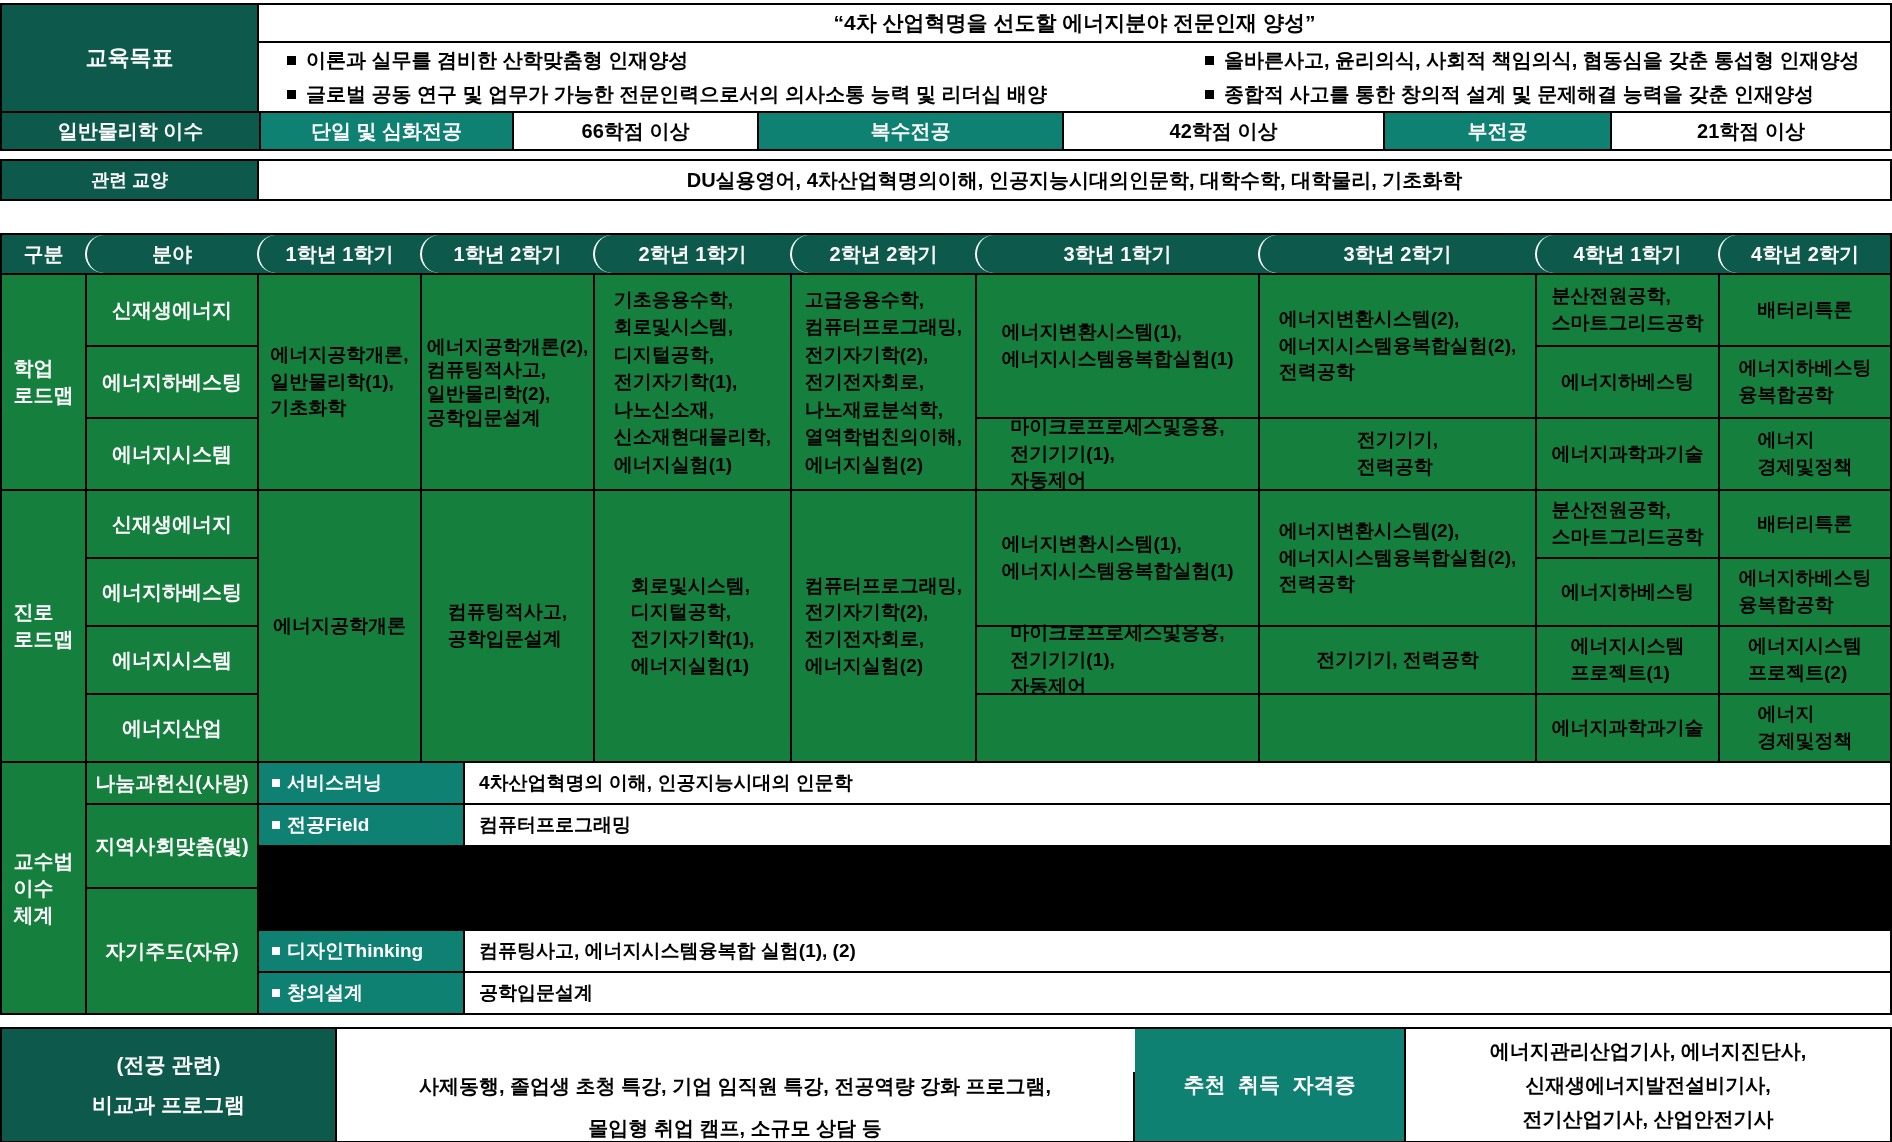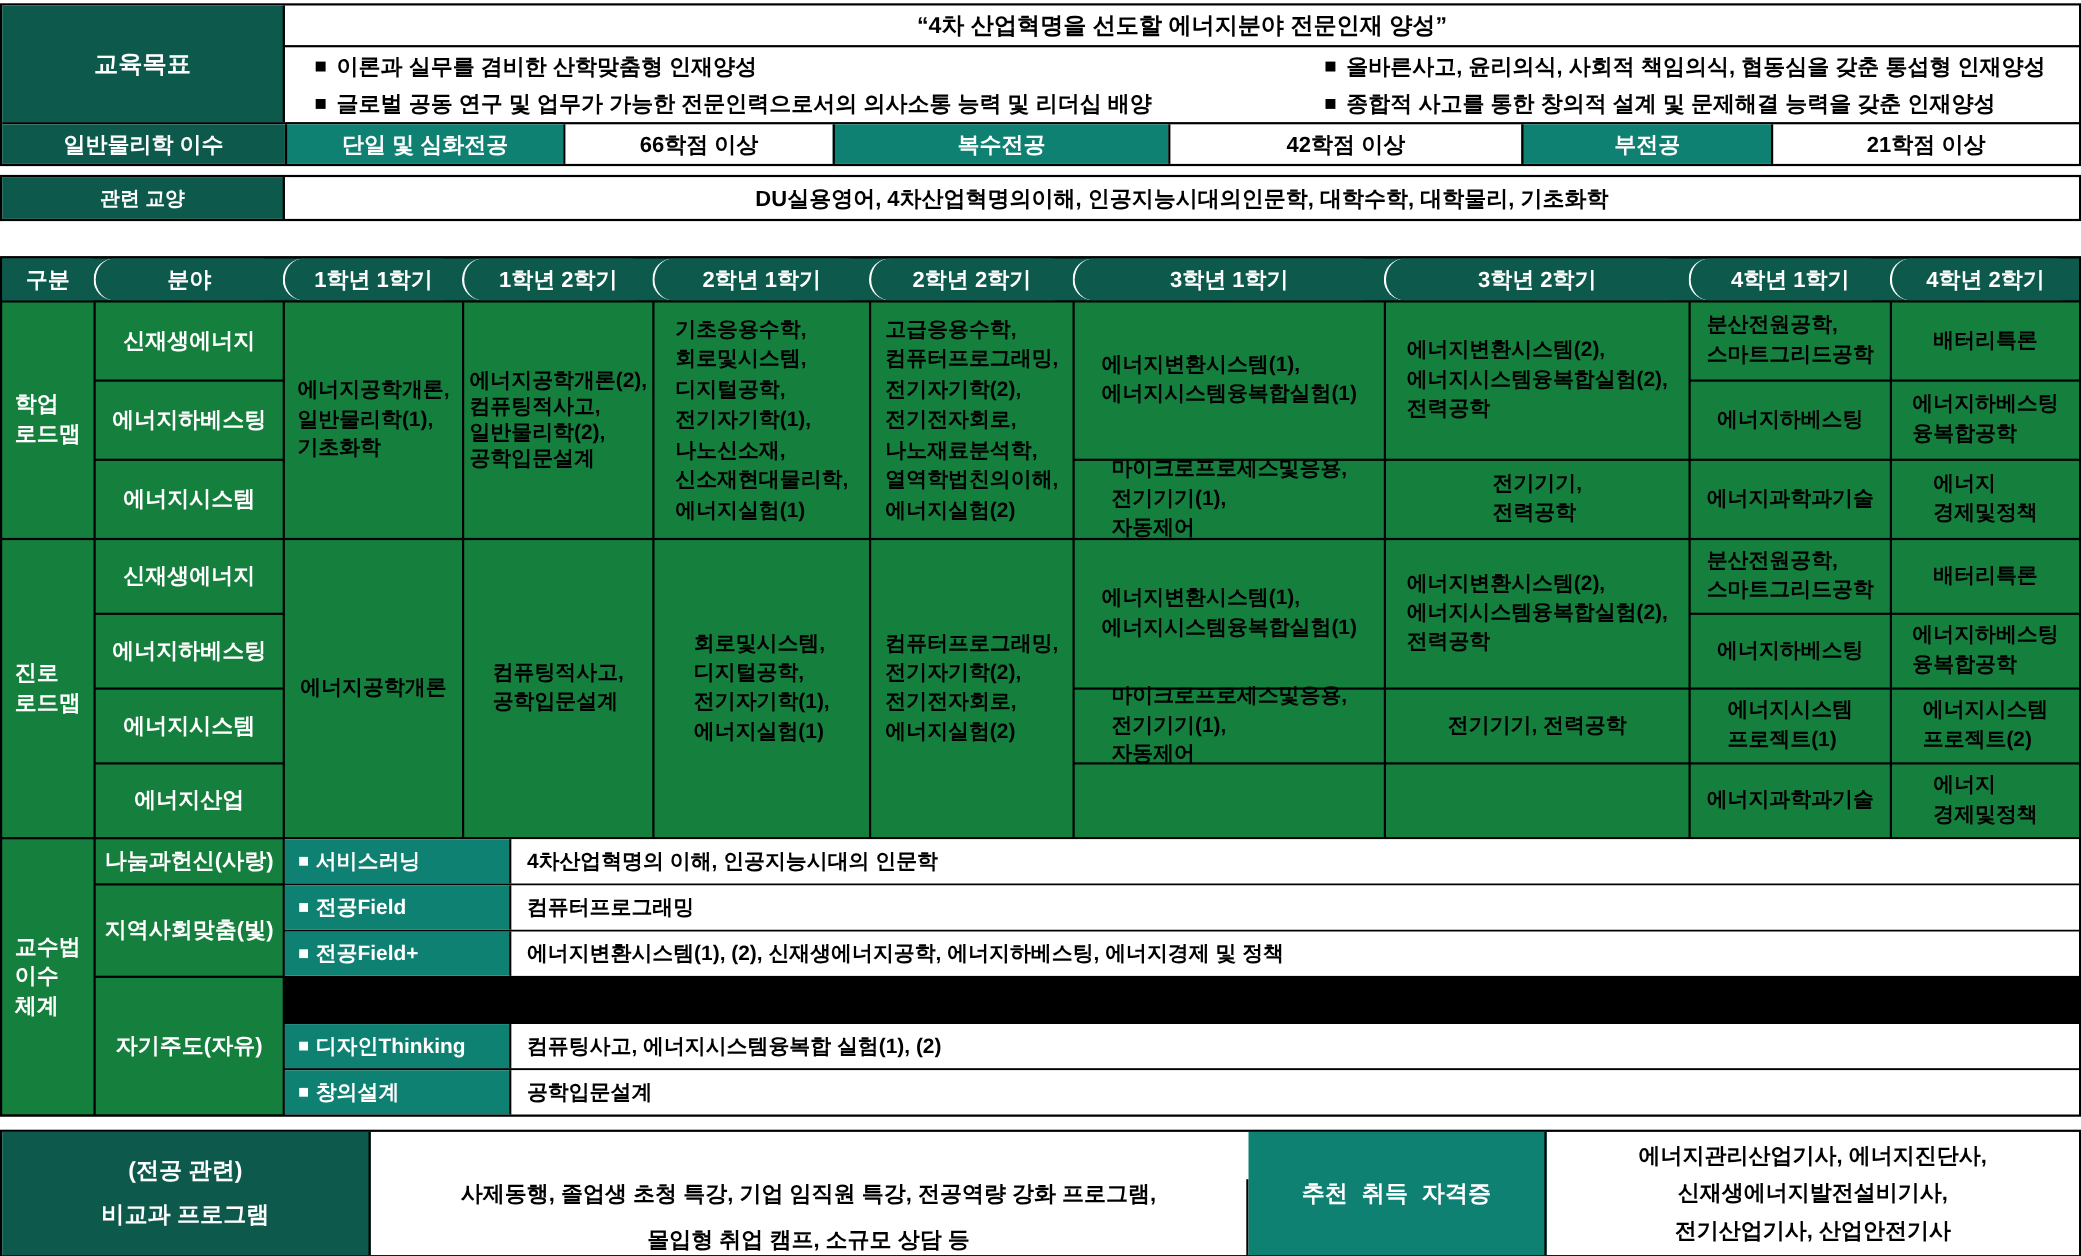--- a/index.html
+++ b/index.html
@@ -220,27 +220,20 @@
         </div>
       <div class="ped-content">4차산업혁명의 이해, 인공지능시대의 인문학</div>
     </div>
     <div class="ped-row" style="grid-area:10/3/span 1/span 8">
       <div class="ped-method">
           <span class="sq-w"></span>
           <span>전공Field</span>
         </div>
       <div class="ped-content">컴퓨터프로그래밍</div>
     </div>
-    <div class="ped-row" style="grid-area:11/3/span 1/span 8">
-      <div class="ped-method">
-          <span class="sq-w"></span>
-          <span>전공Field+</span>
-        </div>
-      <div class="ped-content">에너지변환시스템(1), (2), 신재생에너지공학, 에너지하베스팅, 에너지경제 및 정책</div>
-    </div>
     <div class="ped-row" style="grid-area:13/3/span 1/span 8">
       <div class="ped-method">
           <span class="sq-w"></span>
           <span>디자인Thinking</span>
         </div>
       <div class="ped-content">컴퓨팅사고, 에너지시스템융복합 실험(1), (2)</div>
     </div>
     <div class="ped-row" style="grid-area:14/3/span 1/span 8">
       <div class="ped-method">
           <span class="sq-w"></span>

